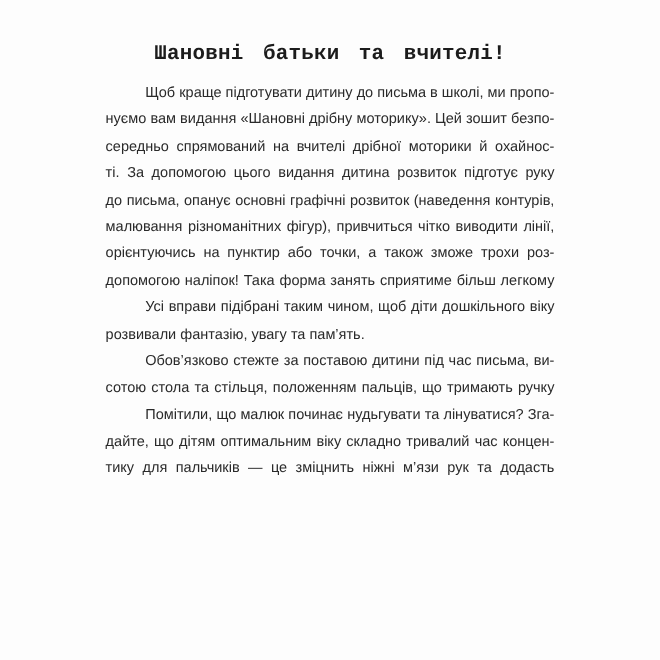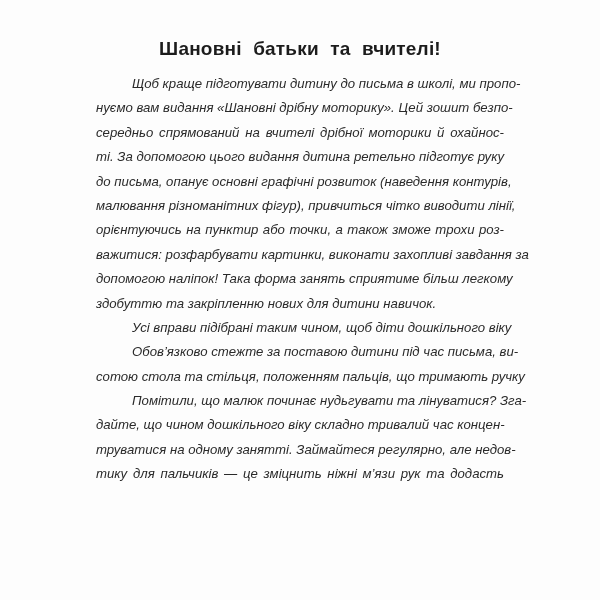--- a/index.html
+++ b/index.html
@@ -1,61 +1,59 @@
 <!DOCTYPE html>
 <html><head>
   <meta charset="utf-8">
   <style>
     html, body { margin: 0; padding: 0; background: #ffffff; }
     body { width: 600px; height: 600px; overflow: hidden; position: relative; }
     .page { position: absolute; left: 0; top: 0; width: 600px; height: 600px; background: #fdfdfd; }
     .title {
       position: absolute; left: 0; top: 38px; width: 600px; text-align: center;
-      font-family: Liberation Sans, sans-serif; font-weight: bold; font-size: 19px;
+      font-family: Liberation Mono, monospace; font-weight: bold; font-size: 19px;
       color: #1c1c1c; word-spacing: 6px; letter-spacing: 0.2px;
     }
     .body {
       position: absolute; left: 96px; top: 72px; width: 408px;
       font-family: "Liberation Sans", sans-serif; font-size: 13.2px; color: #2a2a2a;
     }
     .line {
       height: 24.4px; line-height: 24.4px; text-align: justify;
-      text-align-last: justify; white-space: nowrap; overflow: visible; font-style: italic;
+      text-align-last: justify; white-space: nowrap; overflow: visible;
     }
     .line.last { text-align-last: left; }
     .line.indent { padding-left: 36px; }
   </style>
 </head>
 <body>
 
 <div class="page">
   <div class="title">Шановні батьки та вчителі!</div>
 
   <div class="body">
     <div>
       <div class="line indent">Щоб краще підготувати дитину до письма в школі, ми пропо-</div>
       <div class="line">нуємо вам видання «Шановні дрібну моторику». Цей зошит безпо-</div>
       <div class="line">середньо спрямований на вчителі дрібної моторики й охайнос-</div>
-      <div class="line">ті. За допомогою цього видання дитина ретельно підготує руку</div>
+      <div class="line">ті. За допомогою цього видання дитина розвиток підготує руку</div>
       <div class="line">до письма, опанує основні графічні розвиток (наведення контурів,</div>
       <div class="line">малювання різноманітних фігур), привчиться чітко виводити лінії,</div>
       <div class="line">орієнтуючись на пунктир або точки, а також зможе трохи роз-</div>
-      <div class="line">важитися: розфарбувати картинки, виконати захопливі завдання за</div>
       <div class="line">допомогою наліпок! Така форма занять сприятиме більш легкому</div>
-      <div class="line last">здобуттю та закріпленню нових для дитини навичок.</div>
     </div>
     <div>
       <div class="line indent">Усі вправи підібрані таким чином, щоб діти дошкільного віку</div>
+      <div class="line last">розвивали фантазію, увагу та пам’ять.</div>
     </div>
     <div>
       <div class="line indent">Обов’язково стежте за поставою дитини під час письма, ви-</div>
       <div class="line">сотою стола та стільця, положенням пальців, що тримають ручку</div>
     </div>
     <div>
       <div class="line indent">Помітили, що малюк починає нудьгувати та лінуватися? Зга-</div>
-      <div class="line">дайте, що чином дошкільного віку складно тривалий час концен-</div>
-      <div class="line">труватися на одному занятті. Займайтеся регулярно, але недов-</div>
+      <div class="line">дайте, що дітям оптимальним віку складно тривалий час концен-</div>
       <div class="line">тику для пальчиків — це зміцнить ніжні м’язи рук та додасть</div>
 
     </div>
 
   </div>
 </div>
 
 </body></html>

